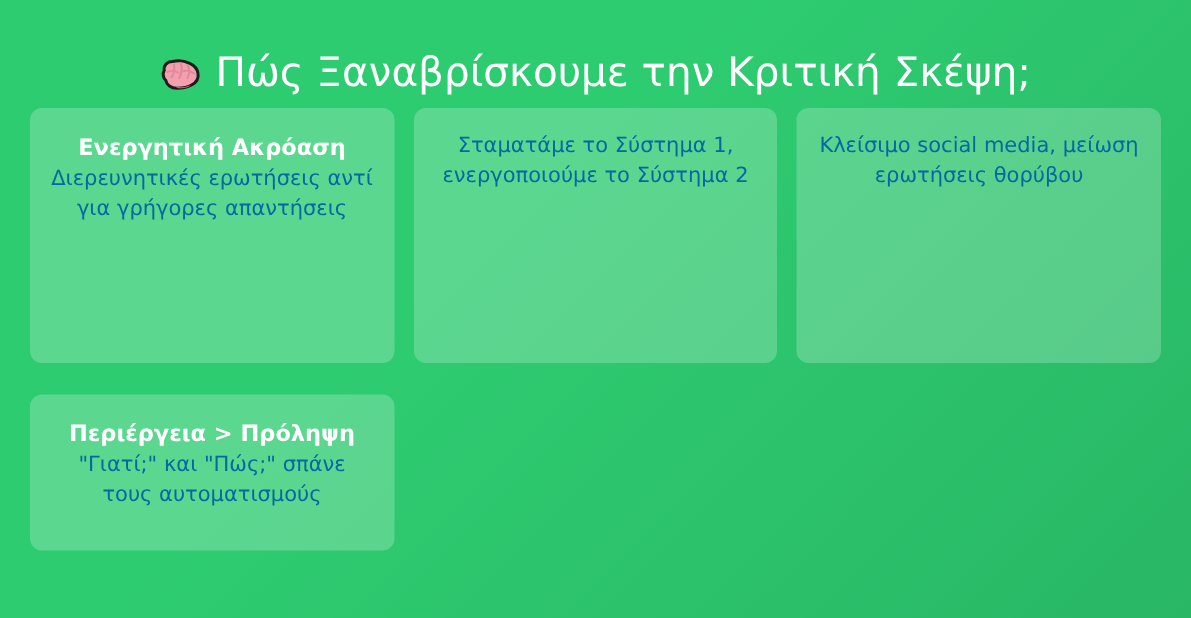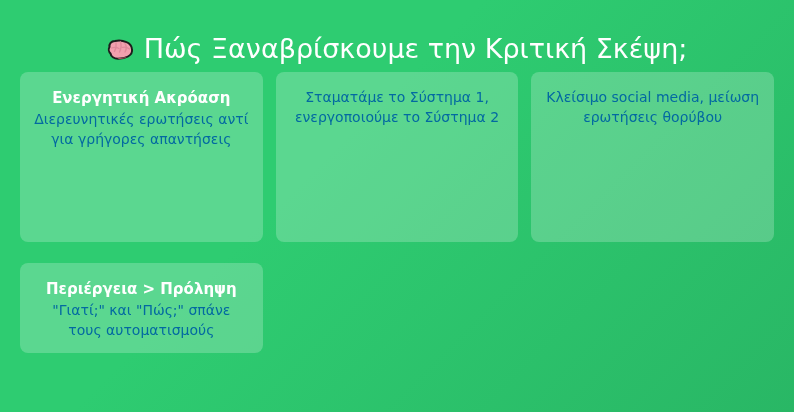--- a/index.html
+++ b/index.html
@@ -64,21 +64,21 @@
     flex: 1 1 0;
     background: rgba(255, 255, 255, 0.22);
     border-radius: 8px;
     box-sizing: border-box;
     padding: 16px 14px 16px 14px;
     text-align: center;
     color: #ffffff;
     display: block;
   }
   .row-1 .card { height: 170px; }
-  .row-2 .card { height: 90px; }
+  .row-2 .card { height: 104px; }
   .row-2 .card.spacer-card {
     background: transparent;
     border-radius: 0;
   }
   .card-title {
     font-size: 15px;
     font-weight: 700;
     line-height: 1.38;
     margin: 0 0 1px 0;
     color: #ffffff;

